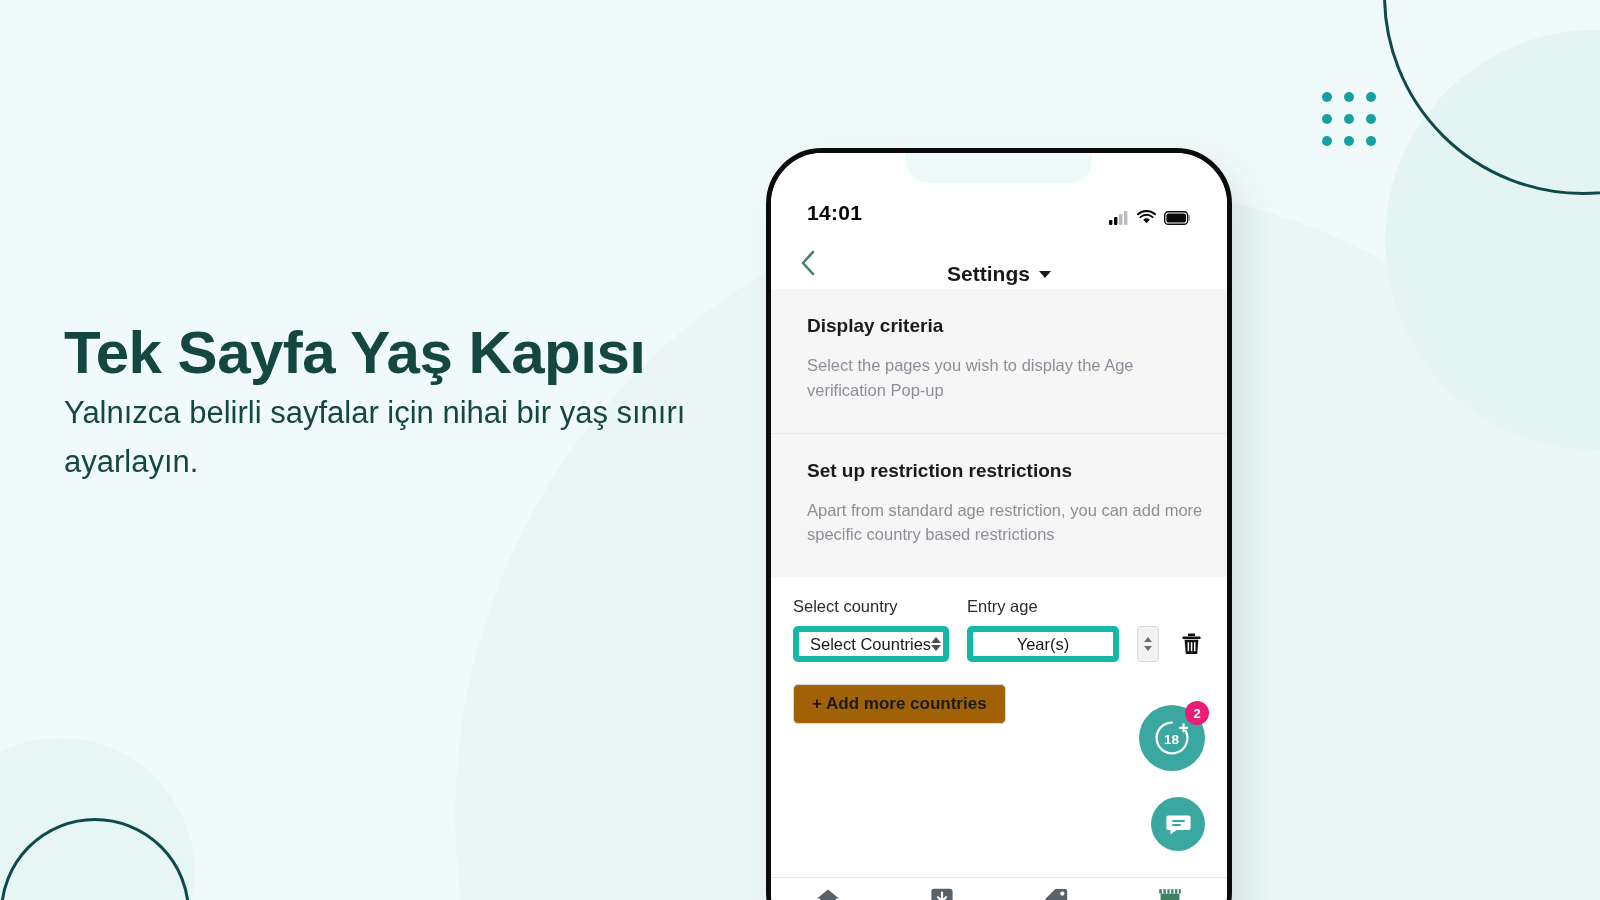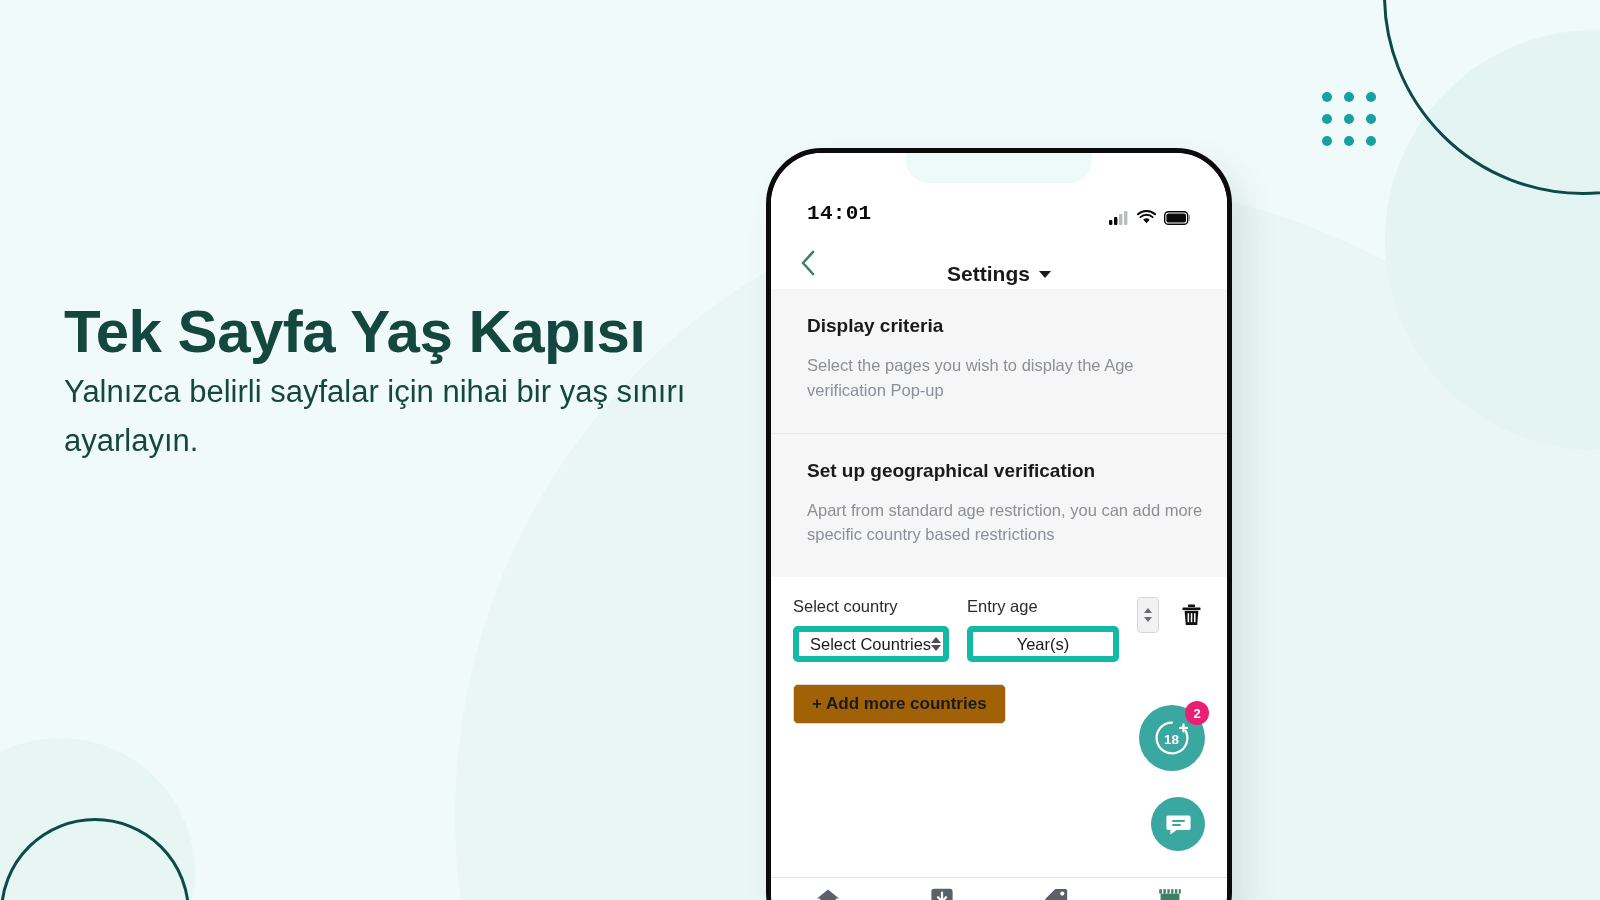--- a/index.html
+++ b/index.html
@@ -97,20 +97,21 @@
     left: 64px;
     top: 295px;
     width: 700px;
   }
   .copy-title {
     font-size: 60px;
     line-height: 1.22;
     font-weight: bold;
     color: #14473f;
     letter-spacing: -0.5px;
+    margin-top: 21px;
   }
   .copy-sub {
     font-size: 31px;
     line-height: 1.58;
     color: #14473f;
     font-weight: normal;
   }
 
   
   .phone {
@@ -154,21 +155,20 @@
     align-items: flex-end;
     justify-content: space-between;
     padding-bottom: 12px;
     background: #fff;
   }
   .status-time {
     font-size: 21px;
     font-weight: bold;
     color: #0a0a0a;
     letter-spacing: 0.3px;
-    font-family: Liberation Mono, monospace;
   }
   .status-icons {
     display: flex;
     align-items: center;
     gap: 8px;
   }
 
   
   .app-header {
     height: 52px;
@@ -265,21 +265,21 @@
     font-size: 17px;
     color: #1a1a1a;
   }
 
   .divider { height: 1px; background: #e9e9e9; }
 
   .form-block { background: #fff; padding: 20px 22px 10px 22px; }
   .form-row {
     display: flex;
     gap: 18px;
-    align-items: flex-start;
+    align-items: flex-end;
   }
   .field { flex: 1 1 0; min-width: 0; }
   .field.narrow { flex: 0 0 152px; }
   .field-label {
     font-size: 16.5px;
     color: #2b2b2b;
     margin-bottom: 10px;
     white-space: nowrap;
   }
   .select-box, .input-box {
@@ -488,21 +488,21 @@
 
       <div class="section-head">
         <div class="section-title">Display criteria</div>
         <div class="section-desc">Select the pages you wish to display the Age verification Pop-up</div>
       </div>
 
 
       <div class="divider"></div>
 
       <div class="section-head">
-        <div class="section-title">Set up geographical verification</div>
+        <div class="section-title">Set up restriction restrictions</div>
         <div class="section-desc">Apart from standard age restriction, you can add more specific country based restrictions</div>
       </div>
 
       <div class="form-block">
         <div class="form-row">
           <div class="field">
             <div class="field-label">Select country</div>
             <div class="select-box">
               <span>Select Countries</span>
               <span class="updown">

